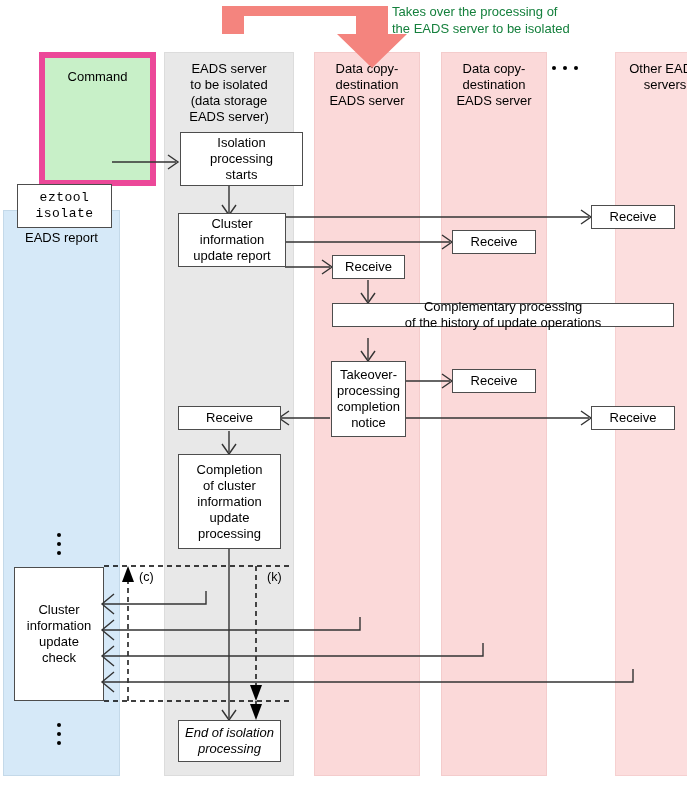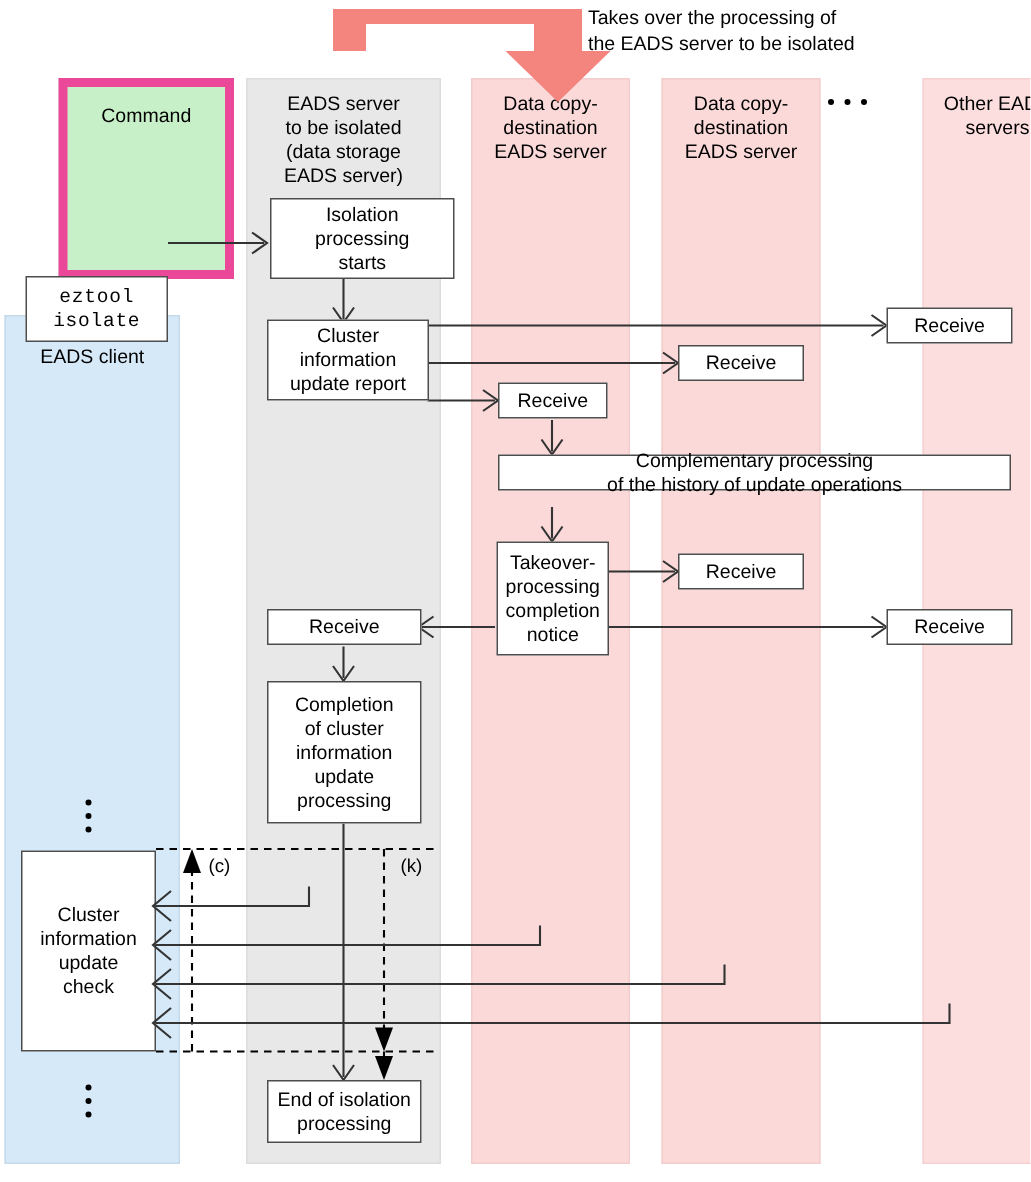--- a/index.html
+++ b/index.html
@@ -108,21 +108,21 @@
     width: 4px; height: 4px;
     border-radius: 50%;
     background: #000;
   }
 
   
   .callout {
     position: absolute;
     font-size: 13px;
     line-height: 17px;
-    color: #000000;
+    color: #15803d;
     white-space: pre-line;
     z-index: 7;
   }
   .tag {
     position: absolute;
     font-size: 12.5px;
     line-height: 14px;
     color: #000;
     z-index: 9;
   }
@@ -144,21 +144,21 @@
   </svg>
 
   <div class="callout" style="left:392px; top:3px; width:280px;">Takes over the processing of
 the EADS server to be isolated</div>
 
   <div class="lane lane-command" style="left:6px; top:52px; width:117px; height:134px;">
     <div class="lane-title" style="top:11px;">Command</div>
   </div>
 
   <div class="lane lane-client" style="left:3px; top:210px; width:117px; height:566px;">
-    <div class="lane-title" style="top:19px;">EADS client</div>
+    <div class="lane-title" style="top:19px;">EADS report</div>
   </div>
 
   <div class="lane lane-gray" style="left:164px; top:52px; width:130px; height:724px;">
     <div class="lane-title" style="top:8px;">EADS server
 to be isolated
 (data storage
 EADS server)</div>
   </div>
 
   <div class="lane lane-pink" style="left:314px; top:52px; width:106px; height:724px;">
@@ -259,21 +259,21 @@
 of cluster
 information
 update
 processing</div>
 
   <div class="box" style="left:14px; top:567px; width:90px; height:134px;">Cluster
 information
 update
 check</div>
 
-  <div class="box" style="left:178px; top:720px; width:103px; height:42px;">End of isolation
+  <div class="box" style="left:178px; top:720px; width:103px; height:42px;font-style:italic;">End of isolation
 processing</div>
 
   <svg class="wires wires-top" viewBox="0 0 687 788">
 
     <path class="ln-dash" d="M104,566 L292,566"></path>
     <path class="ln-dash" d="M104,701 L292,701"></path>
 
     <path class="ln-dash" d="M128,701 L128,576"></path>
     <path class="hd-solid" d="M128,566 L134,582 L122,582 Z"></path>
 

